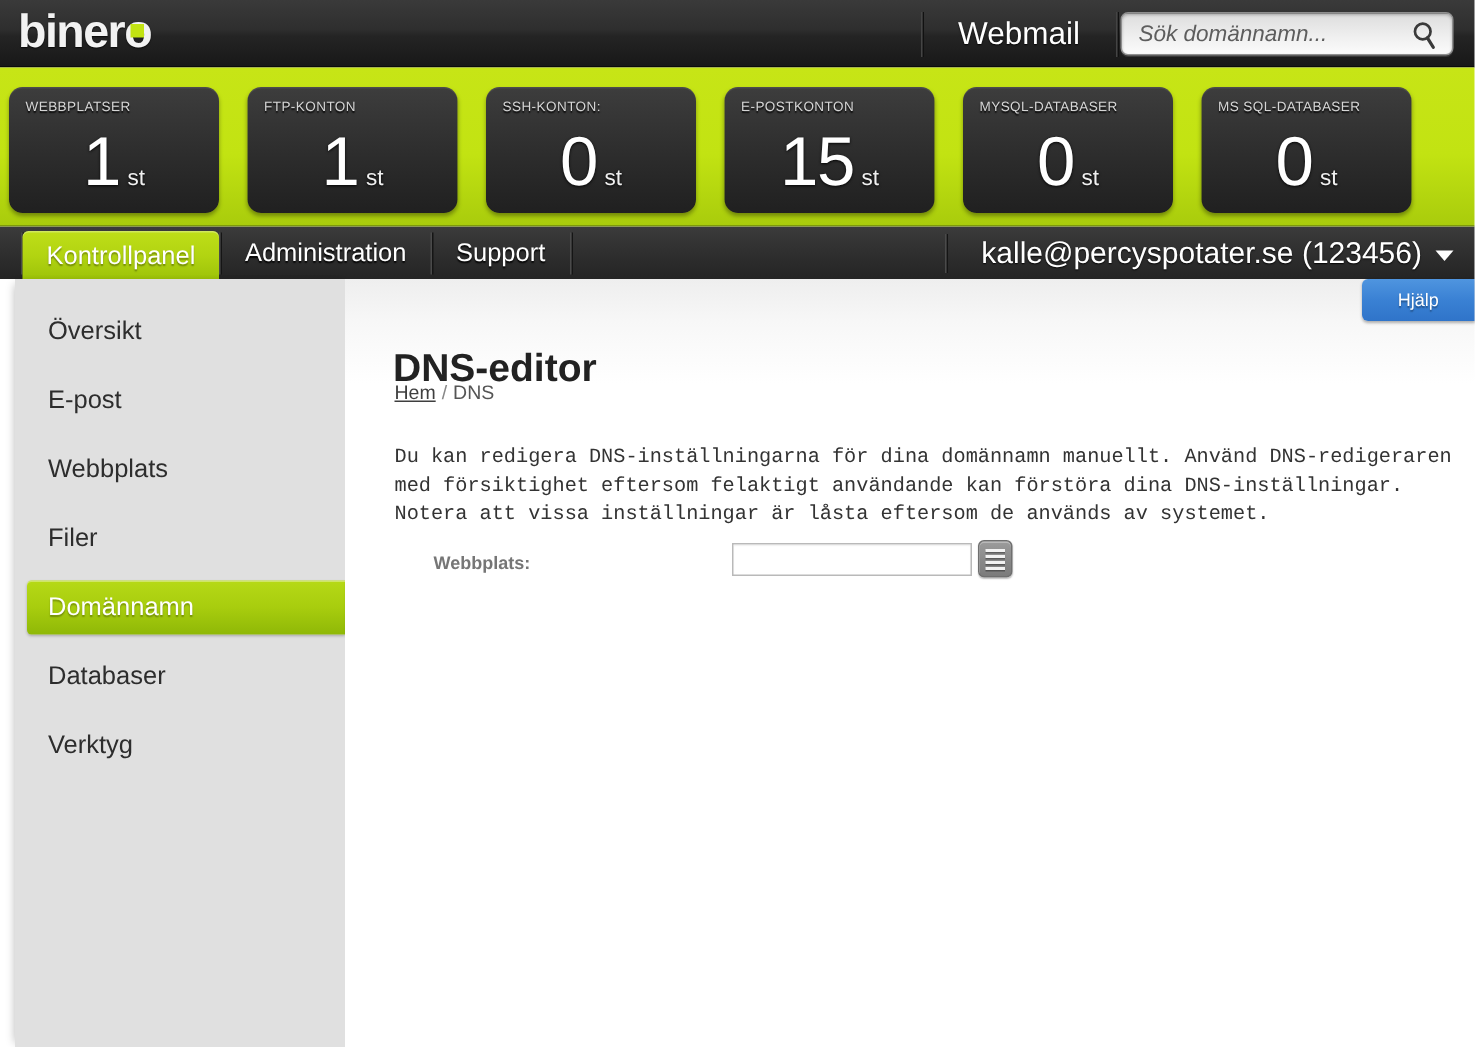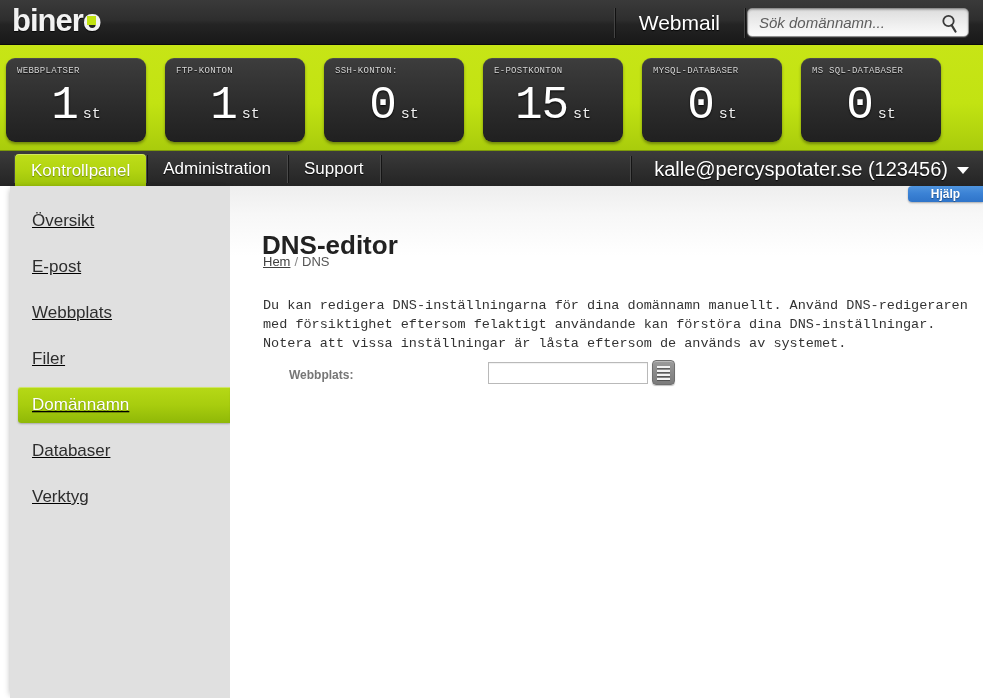--- a/index.html
+++ b/index.html
@@ -72,21 +72,20 @@
   .search-icon {
     position: absolute; right: 9px; top: 5px;
     width: 18px; height: 19px;
   }
 
   
   .stats {
     position: absolute; left: 0; top: 45px;
     width: 983px; height: 105px;
     background: linear-gradient(to bottom, #c7e516 0%, #c2e312 55%, #a9cc0c 100%);
-    font-family: Liberation Mono, monospace;
   }
   .stat {
     position: absolute; top: 13px;
     width: 140px; height: 84px;
     border-radius: 9px;
     background: linear-gradient(to bottom, #3d3d3d 0%, #343434 30%, #2b2b2b 60%, #202020 100%);
     box-shadow: 0 2px 3px rgba(0,0,0,.35), inset 0 1px 0 rgba(255,255,255,.08);
     cursor: pointer;
   }
   .stat-label {
@@ -160,21 +159,20 @@
   .page {
     position: absolute; left: 0; top: 186px;
     width: 983px; height: 512px;
     background: #ffffff;
   }
   .sidebar {
     position: absolute; left: 10px; top: 0;
     width: 220px; height: 512px;
     background: #e0e0e0;
     box-shadow: -3px 0 6px -3px rgba(0,0,0,.28), 3px 0 6px -3px rgba(0,0,0,.22);
-    text-decoration: underline;
   }
   .nav-item {
     position: relative;
     height: 46px;
     display: flex; align-items: center;
     padding-left: 22px;
     font-size: 17px; color: #2d2d2d;
     cursor: pointer;
   }
   .nav-item.active {
@@ -199,24 +197,24 @@
   .nav-item .nav-label { position: relative; z-index: 2; }
 
   
   .content {
     position: absolute; left: 230px; top: 0;
     width: 753px; height: 512px;
     background: linear-gradient(to bottom, #eeeeee 0%, #f7f7f7 28px, #ffffff 70px, #ffffff 100%);
   }
   .help-btn {
     position: absolute; right: 0; top: 0;
-    width: 75px; height: 16px;
+    width: 75px; height: 28px;
     background: linear-gradient(to bottom, #4f95df 0%, #3a81d4 50%, #2f74c9 100%);
     border-radius: 4px 0 0 4px;
-    color: #ffffff; font-size: 12px; font-weight: bold;
+    color: #ffffff; font-size: 12px; font-weight: normal;
     display: flex; align-items: center; justify-content: center;
     text-shadow: 0 1px 1px rgba(0,0,0,.35);
     box-shadow: 0 1px 2px rgba(0,0,0,.3);
     cursor: pointer;
   }
   .page-title {
     position: absolute; left: 32px; top: 27px;
     font-size: 26px; color: #222;
   }
   .breadcrumb {

